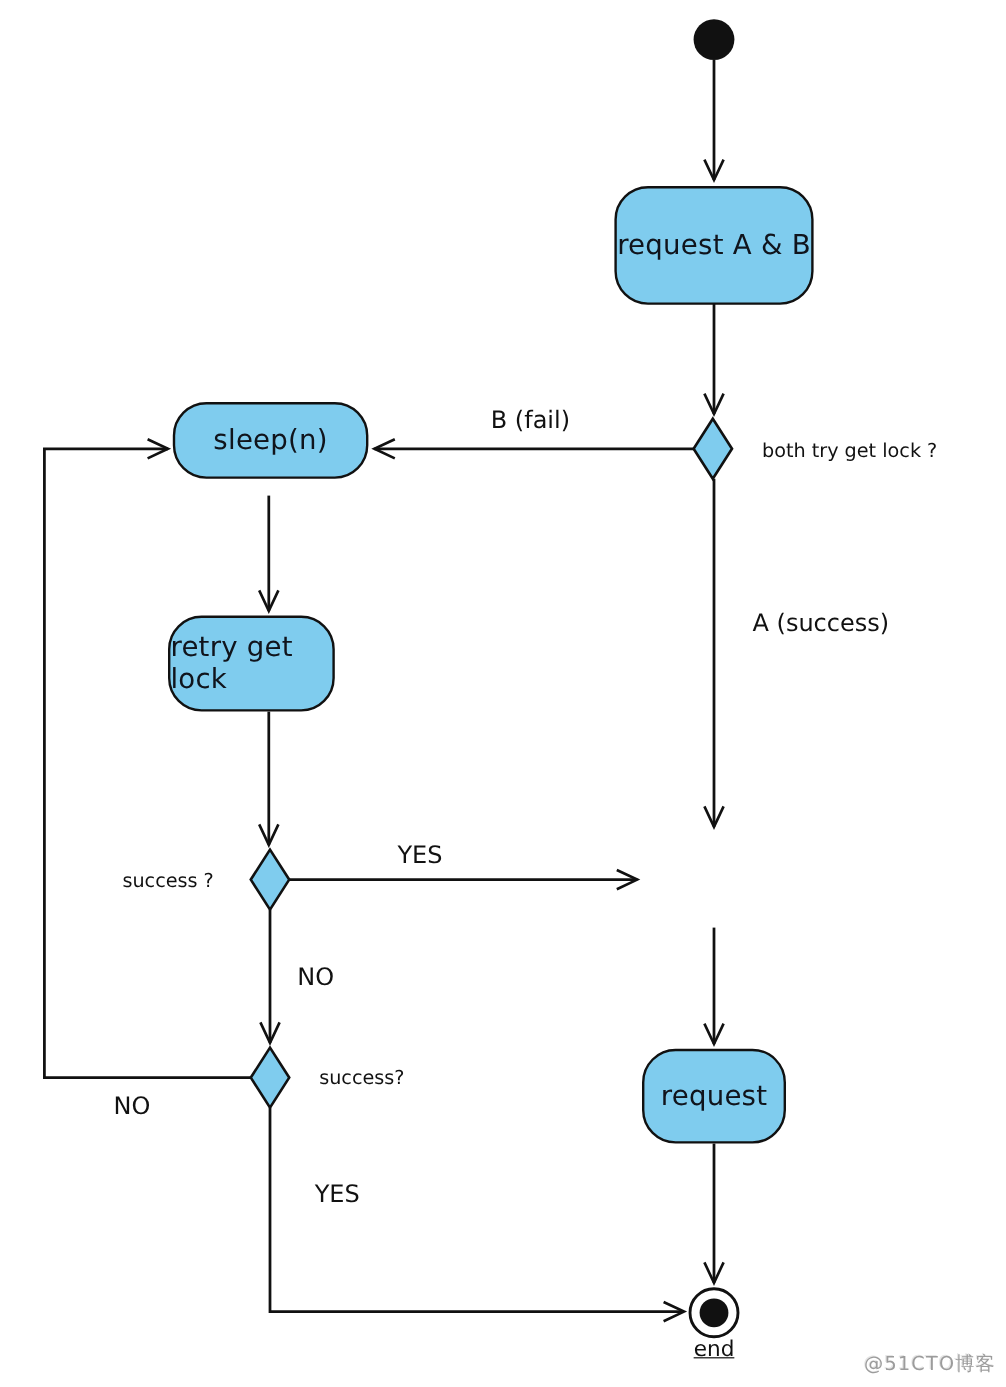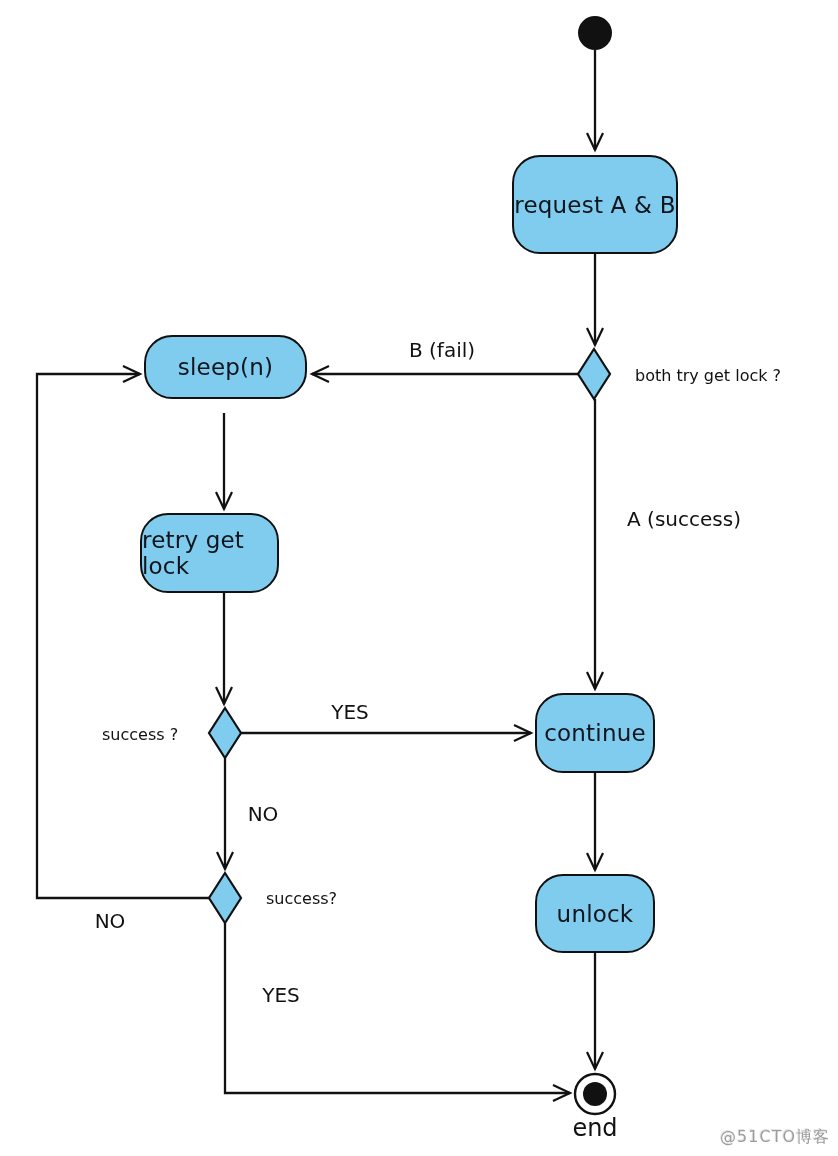--- a/index.html
+++ b/index.html
@@ -34,22 +34,23 @@
   .decision-label {
     position: absolute;
     font-size: 16px;
     color: #111111;
     white-space: nowrap;
     transform: translateY(-50%);
   }
   .end-label {
     position: absolute;
     transform: translate(-50%, 0);
-    font-size: 24px;
+    font-size: 18px;
     color: #111111;
+    text-decoration: underline;
   }
   .watermark {
     position: absolute;
     right: 8px;
     bottom: 8px;
     font-size: 16px;
     color: #9c9c9c;
     text-shadow: 1px 1px 0 #ffffff, -1px -1px 0 #e6e6e6;
     letter-spacing: 1px;
   }
@@ -96,26 +97,23 @@
   </div>
 
   <div class="node" style="left:144px; top:335px; width:163px; height:64px;">
     <span>sleep(n)</span>
   </div>
 
   <div class="node" style="left:140px; top:513px; width:139px; height:80px;">
     <span>retry get lock</span>
   </div>
 
-  <div class="node" style="left:535px; top:693px; width:120px; height:80px;">
-    <span>continue</span>
-  </div>
 
   <div class="node" style="left:535px; top:874px; width:120px; height:79px;">
-    <span>unlock</span>
+    <span>request</span>
   </div>
 
   <div class="decision-label" style="left:635px; top:375px;">both try get lock ?</div>
   <div class="decision-label" style="left:102px; top:734px;">success ?</div>
   <div class="decision-label" style="left:266px; top:898px;">success?</div>
 
   <div class="edge-label" style="left:442px; top:350px;">B (fail)</div>
   <div class="edge-label" style="left:684px; top:519px;">A (success)</div>
   <div class="edge-label" style="left:350px; top:712px;">YES</div>
   <div class="edge-label" style="left:263px; top:814px;">NO</div>

